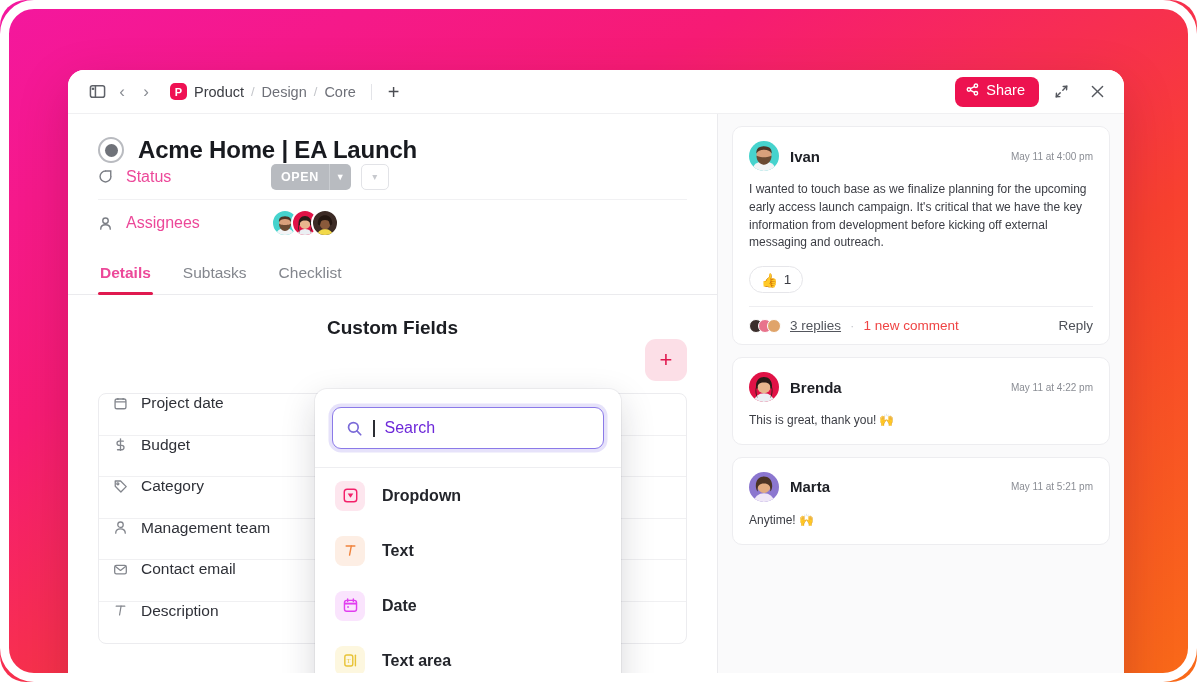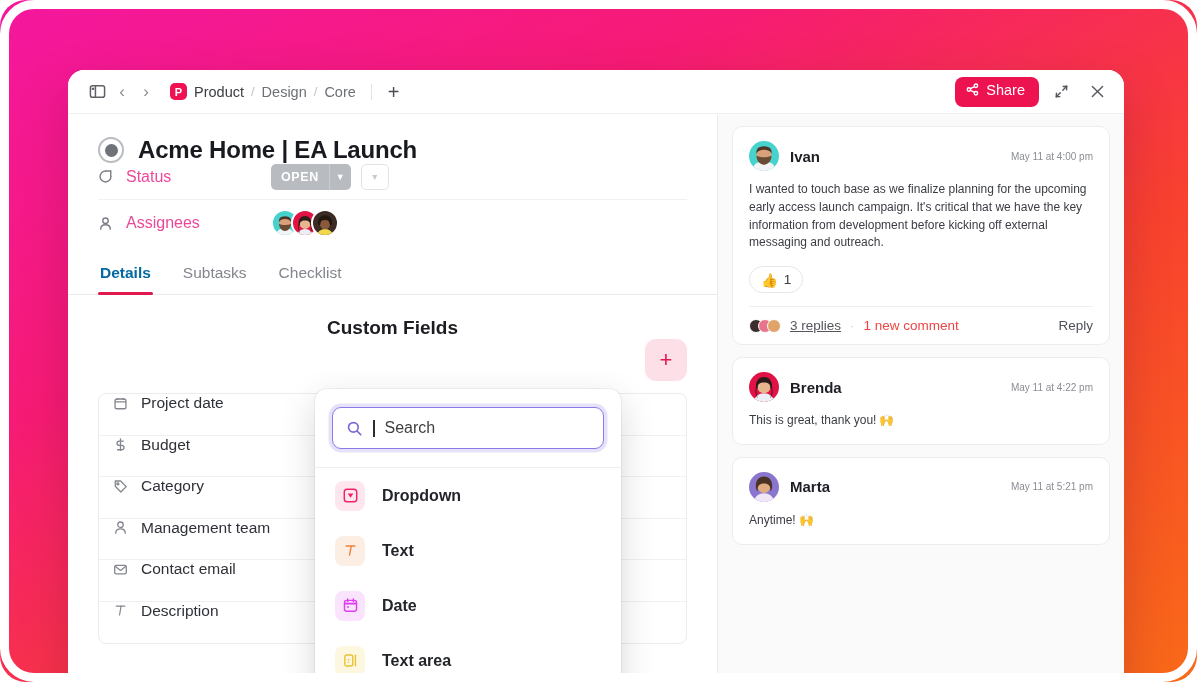--- a/index.html
+++ b/index.html
@@ -156,21 +156,21 @@
     display: flex; gap: 28px;
     padding: 0 30px;
     border-bottom: 1px solid #ebebee;
     margin-top: 8px;
   }
   .tab {
     font-size: 15.5px; color: #83868d;
     padding: 10px 2px 12px 2px;
     cursor: pointer; position: relative;
   }
-  .tab.active { color: #0369a1; font-weight: 700; }
+  .tab.active { color: #ec4899; font-weight: 700; }
   .tab.active::after {
     content: ""; position: absolute; left: 0; right: 0; bottom: -1px;
     height: 3px; background: #e0194f; border-radius: 2px;
   }
   
   #cf-section { padding: 22px 30px 0 30px; }
   #cf-head { display: flex; align-items: center; flex-direction: column; }
   #cf-title { font-size: 19px; font-weight: 700; color: #1b1d22; }
   #add-field-btn {
     margin-left: auto;
@@ -205,21 +205,21 @@
   }
   #popover-search-wrap { padding: 18px 17px; border-bottom: 1px solid #eeeef1; }
   #search-box {
     display: flex; align-items: center; gap: 10px;
     height: 42px; padding: 0 13px;
     border: 1.6px solid #8b7ae8; border-radius: 9px;
     box-shadow: 0 0 0 3.5px rgba(139,122,232,.22);
     background: #fff;
   }
   #search-caret { width: 1.5px; height: 17px; background: #2b2d33; }
-  #search-ph { font-size: 16px; color: #404040; }
+  #search-ph { font-size: 16px; color: #6d28d9; }
   .pop-item {
     display: flex; align-items: center; gap: 17px;
     height: 55px; padding: 0 20px;
     cursor: pointer;
   }
   .pop-ico {
     width: 30px; height: 30px; border-radius: 8px;
     display: flex; align-items: center; justify-content: center;
     flex: 0 0 30px;
   }

